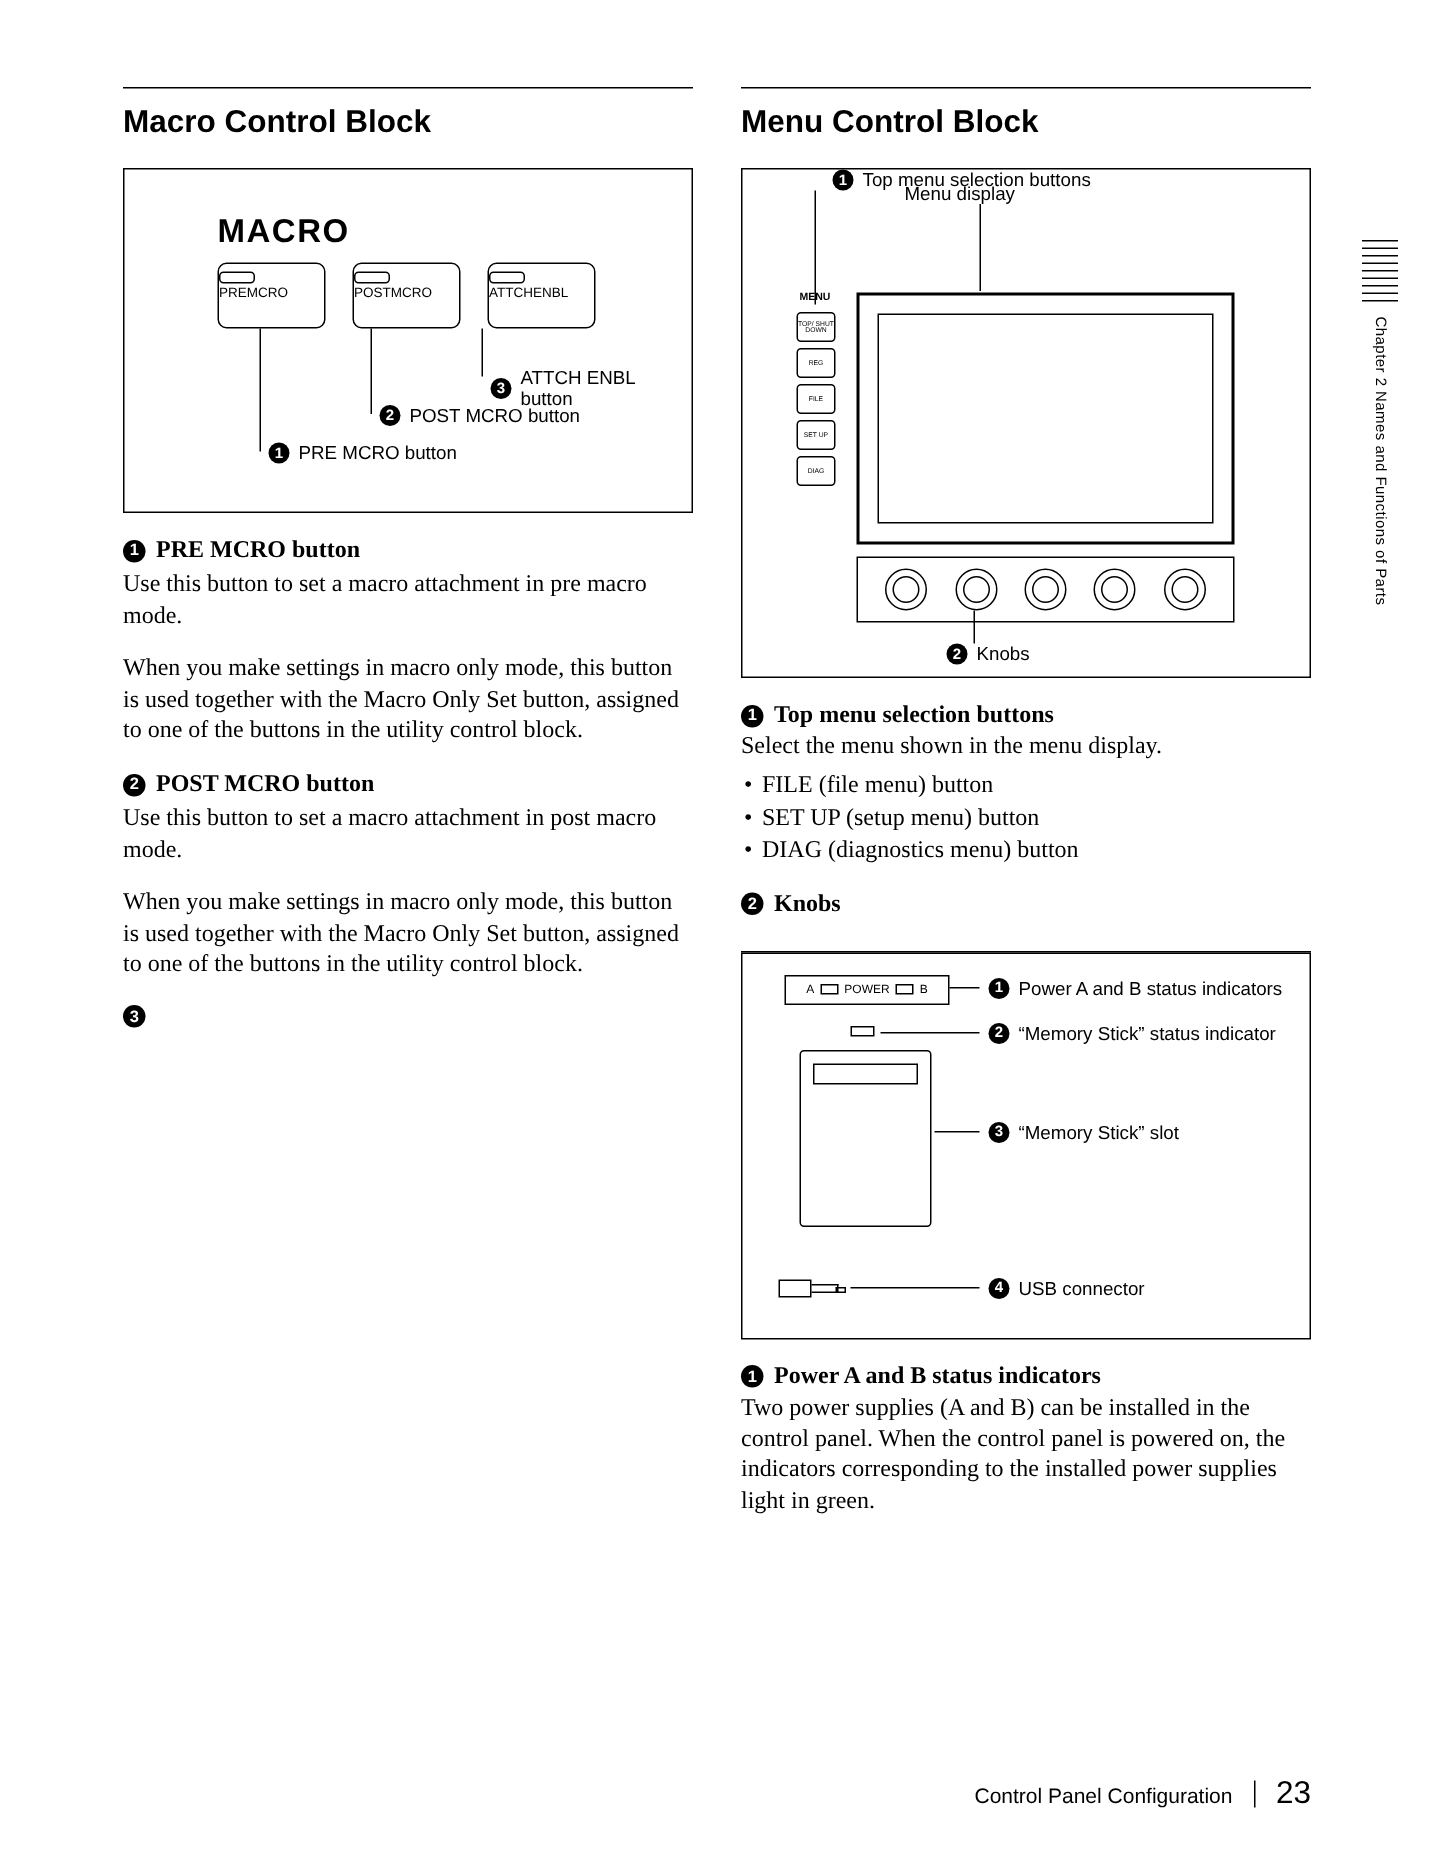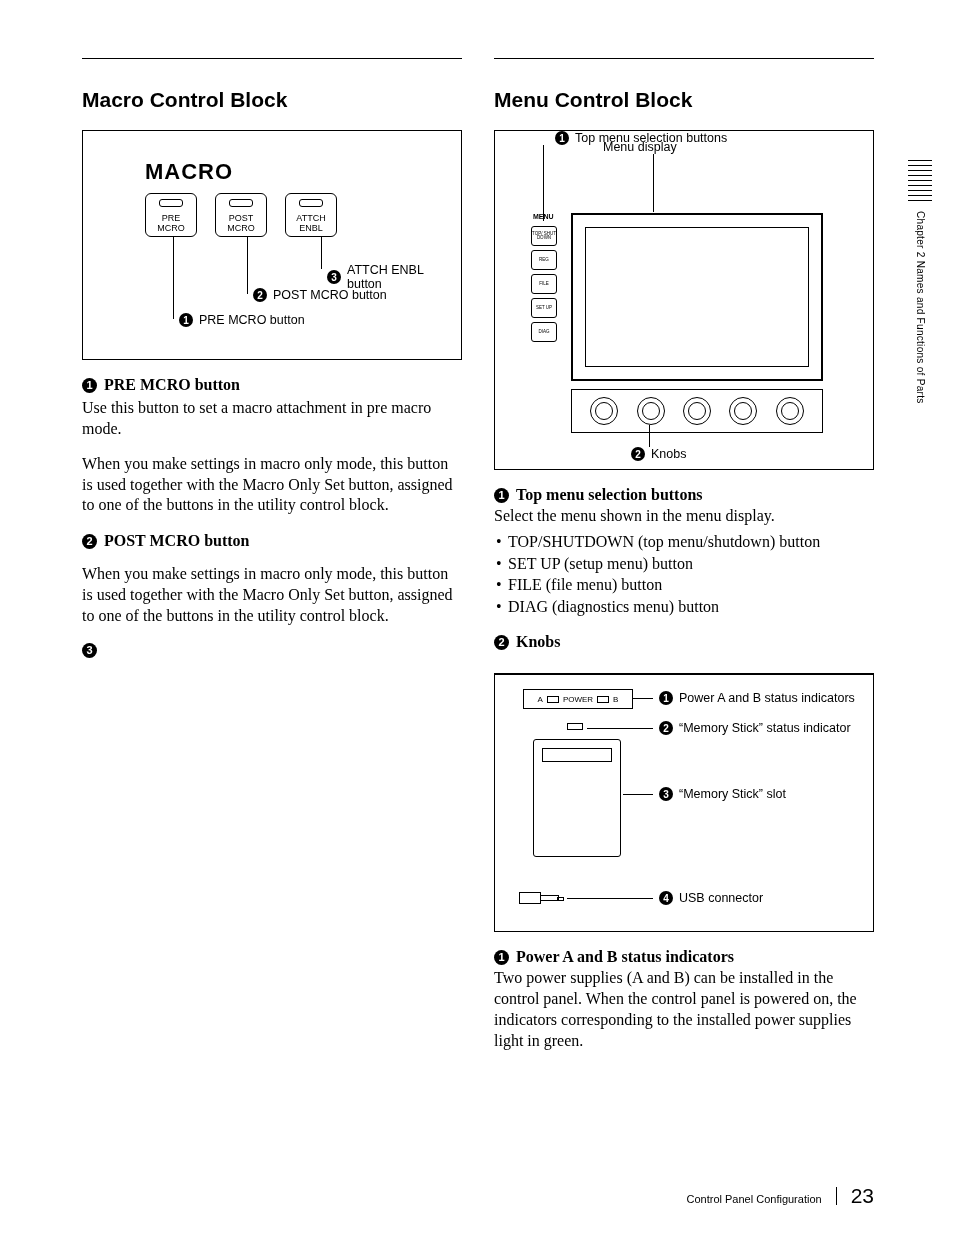--- a/index.html
+++ b/index.html
@@ -1,43 +1,43 @@
 <!DOCTYPE html>
 <html><head>
 <meta charset="utf-8">
 <style>
   * { box-sizing: border-box; margin: 0; padding: 0; }
   html, body { width: 954px; height: 1244px; background: #fff; font-family: "Times New Roman", serif; color: #000; }
   .page { position: relative; width: 954px; height: 1244px; padding: 58px 80px 50px 82px; }
   .rule { border-top: 1.5px solid #000; height: 0; }
   .cols { display: flex; gap: 32px; }
   .col { flex: 1; min-width: 0; }
-  h2.section { font-family: Helvetica, Arial, sans-serif; font-weight: bold; font-size: 21px; margin: 28px 0 18px 0; line-height: 1.2; }
+  h2.section { font-family: Helvetica, Arial, sans-serif; font-weight: bold; font-size: 21px; margin: 10px 0 18px 0; line-height: 1.2; }
   .figbox { border: 1px solid #000; padding: 18px 16px 16px 16px; }
   .numcircle { display: inline-flex; align-items: center; justify-content: center; width: 14px; height: 14px; border-radius: 50%; background: #000; color: #fff; font-size: 10px; font-weight: bold; font-family: Helvetica, Arial, sans-serif; flex: none; }
   .numcircle.lg { width: 15px; height: 15px; font-size: 11px; }
   .item-head { display: flex; align-items: center; gap: 7px; margin-top: 16px; }
   .item-head .ttl { font-weight: bold; font-size: 16px; }
   .body { font-size: 16px; line-height: 1.3; margin-top: 4px; }
   .bullets { margin: 4px 0 0 2px; }
   .bullets li { list-style: none; font-size: 16px; line-height: 1.35; padding-left: 12px; position: relative; }
   .bullets li::before { content: "•"; position: absolute; left: 0; }
   .marginal { position: absolute; right: 22px; top: 160px; display: flex; flex-direction: column; align-items: center; }
   .marginal .bars { width: 24px; }
   .marginal .bars div { border-top: 1.5px solid #000; margin-bottom: 4px; }
   .marginal .txt { writing-mode: vertical-rl; font-family: Helvetica, Arial, sans-serif; font-size: 10px; margin-top: 6px; letter-spacing: 0.3px; }
   .footer { position: absolute; bottom: 36px; right: 80px; display: flex; align-items: baseline; gap: 14px; font-family: Helvetica, Arial, sans-serif; }
-  .footer .ft { font-size: 11px; }
+  .footer .ft { font-size: 14px; }
   .footer .sep { border-left: 1px solid #000; height: 18px; align-self: center; }
   .footer .pg { font-size: 21px; }
 
   
   .macro-title { font-family: Helvetica, Arial, sans-serif; font-weight: bold; font-size: 22px; letter-spacing: 1px; margin: 10px 0 8px 46px; }
   .macro-btns { display: flex; gap: 18px; margin-left: 46px; }
-  .mbtn { width: 52px; height: 44px; border: 1.5px solid #000; border-radius: 6px; position: relative; display: flex; flex-direction: column; align-items: center; justify-content: flex-end; padding-bottom: 3px; }
+  .mbtn { width: 72px; height: 44px; border: 1.5px solid #000; border-radius: 6px; position: relative; display: flex; flex-direction: row; align-items: center; justify-content: flex-start; padding-bottom: 3px; }
   .mbtn::before { content: ""; position: absolute; top: 5px; width: 22px; height: 6px; border: 1px solid #000; border-radius: 3px; }
   .mbtn span { font-family: Helvetica, Arial, sans-serif; font-size: 9px; line-height: 1.05; text-align: center; }
   .macro-leads { position: relative; height: 100px; margin-left: 46px; }
   .macro-leads .lv { position: absolute; top: 0; border-left: 1px solid #000; }
   .macro-leads .lbl { position: absolute; display: flex; align-items: center; gap: 6px; font-family: Helvetica, Arial, sans-serif; font-size: 12.5px; }
   .lv1 { left: 28px; height: 82px; }
   .lv2 { left: 102px; height: 57px; }
   .lv3 { left: 176px; height: 32px; }
   .lbl3 { left: 182px; top: 26px; }
   .lbl2 { left: 108px; top: 51px; }
@@ -145,20 +145,21 @@
         <span class="numcircle lg">1</span>
         <span class="ttl">PRE MCRO button</span>
       </div>
       <p class="body">Use this button to set a macro attachment in pre macro mode.</p>
       <p class="body" style="margin-top:14px">When you make settings in macro only mode, this button is used together with the Macro Only Set button, assigned to one of the buttons in the utility control block.</p>
 
       <div class="item-head">
         <span class="numcircle lg">2</span>
         <span class="ttl">POST MCRO button</span>
       </div>
+      <p class="body">Use this button to set a macro attachment in post macro mode.</p>
       <p class="body" style="margin-top:14px">When you make settings in macro only mode, this button is used together with the Macro Only Set button, assigned to one of the buttons in the utility control block.</p>
 
       <div class="item-head">
         <span class="numcircle lg">3</span>
       </div>
     </div>
 
     <div class="col">
       <div class="rule"></div>
       <h2 class="section">Menu Control Block</h2>
@@ -212,23 +213,22 @@
           <span>Knobs</span>
         </div>
       </div>
 
       <div class="item-head">
         <span class="numcircle lg">1</span>
         <span class="ttl">Top menu selection buttons</span>
       </div>
       <p class="body" style="margin-top:2px">Select the menu shown in the menu display.</p>
       <ul class="bullets">
-        <li>TOP/SHUTDOWN (top menu/shutdown) button</li>
+        <li>FILE (file menu) button</li>
         <li>SET UP (setup menu) button</li>
-        <li>FILE (file menu) button</li>
         <li>DIAG (diagnostics menu) button</li>
       </ul>
 
       <div class="item-head">
         <span class="numcircle lg">2</span>
         <span class="ttl">Knobs</span>
       </div>
 
       <div class="rule" style="margin-top:22px"></div>
 

